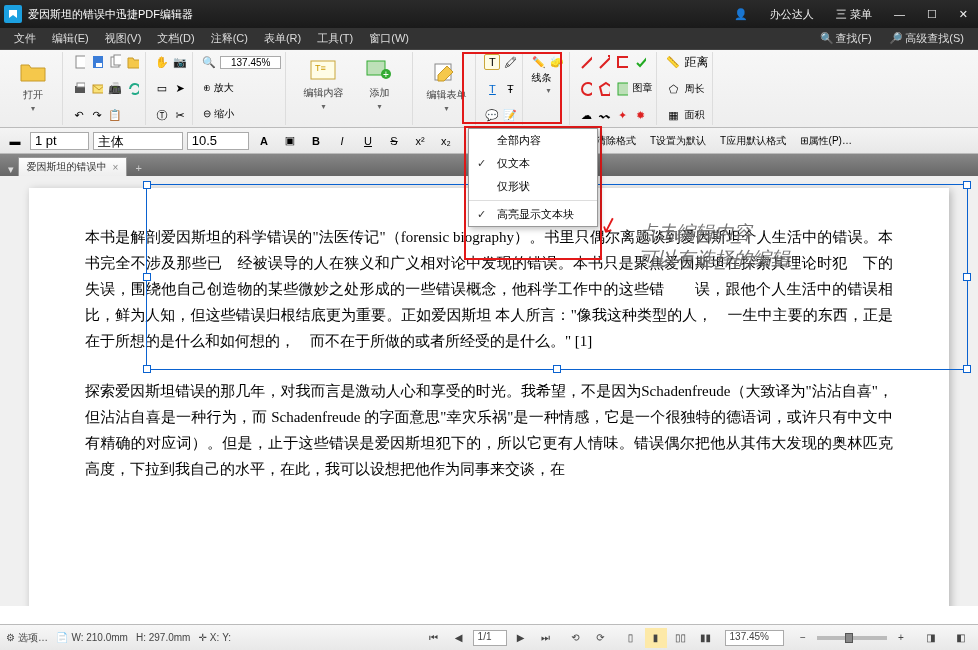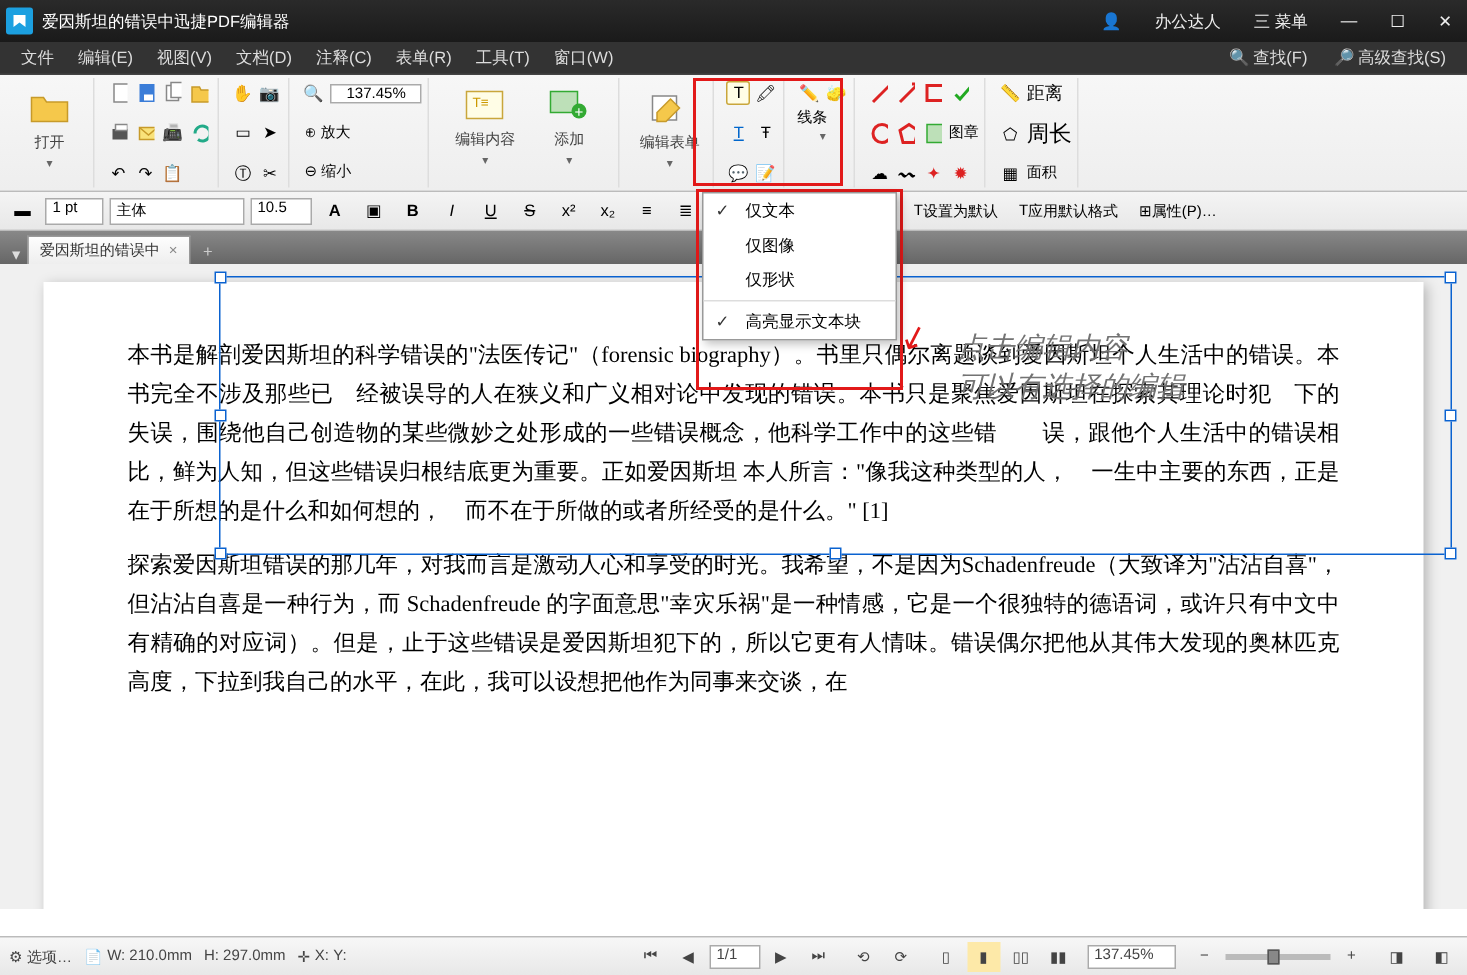--- a/index.html
+++ b/index.html
@@ -17,21 +17,21 @@
     .ribbon-group{display:flex;flex-direction:column;justify-content:space-between;padding:2px 4px;border-right:1px solid #ddd}
     .rg-rows{display:flex;flex-direction:column;gap:1px}
     .rg-row{display:flex;gap:2px}
     .ico{width:16px;height:16px;display:inline-flex;align-items:center;justify-content:center}
     .ico-l{width:28px;height:28px}
     .rbtn{padding:1px;border:1px solid transparent;border-radius:2px;cursor:pointer}
     .big-btn{display:flex;flex-direction:column;align-items:center;gap:2px;width:50px;cursor:pointer;padding:4px 2px}
     .big-btn .lbl{font-size:10px;color:#444}
     .dd-arrow{font-size:8px;color:#666}
     .fmt-bar{height:26px;background:linear-gradient(#f4f4f4,#e8e8e8);border-bottom:1px solid #bbb;display:flex;align-items:center;padding:0 4px;gap:4px}
-    .fmt-sel{border:1px solid #aaa;background:#fff;height:18px;padding:0 16px 0 4px;font-size:10px}
+    .fmt-sel{border:1px solid #aaa;background:#fff;height:18px;padding:0 31px 0 4px;font-size:13px}
     .fmt-btn{width:22px;height:20px;display:inline-flex;align-items:center;justify-content:center;border:1px solid transparent;cursor:pointer}
     .tabbar{height:22px;background:linear-gradient(#888,#666);display:flex;align-items:flex-end;padding-left:4px}
     .tab{background:linear-gradient(#fdfdfd,#eee);border:1px solid #999;border-bottom:none;padding:2px 8px;font-size:10px;display:flex;align-items:center;gap:6px;color:#333}
     .tab .x{color:#888;cursor:pointer}
     .tab-plus{color:#ccc;padding:2px 8px;cursor:pointer}
     .doc-area{background:#f0f0f0;height:430px;overflow:auto;position:relative;padding:12px 18px}
     .page{background:#fff;box-shadow:2px 2px 8px rgba(0,0,0,.25);width:920px;margin:0 auto;padding:36px 56px 20px;min-height:500px;font-family:"SimSun",serif;font-size:15px;line-height:26px;color:#000;position:relative}
     .sel-block{position:absolute;left:146px;top:8px;width:822px;height:186px;border:1px solid #0a62d0;pointer-events:none}
     .sel-handle{position:absolute;width:8px;height:8px;background:#fff;border:1px solid #0a62d0}
     .p{text-align:justify;margin-bottom:0}
@@ -287,21 +287,21 @@
       <span class="rbtn ico" style="color:#d22">✹</span>
     </div>
   </div>
   <div class="ribbon-group">
     <div class="rg-row" style="align-items:center;gap:3px">
         <span class="rbtn ico">📏</span>
         <span style="font-size:12px">距离</span>
       </div>
     <div class="rg-row" style="align-items:center;gap:3px">
         <span class="rbtn ico">⬠</span>
-        <span style="font-size:15px">周长</span>
+        <span style="font-size:10px">周长</span>
       </div>
     <div class="rg-row" style="align-items:center;gap:3px">
         <span class="rbtn ico">▦</span>
         <span style="font-size:10px">面积</span>
       </div>
   </div>
 </div>
 
 <div class="fmt-bar">
   <span class="fmt-btn">▬</span>
@@ -334,41 +334,41 @@
   <div class="tab">
     <span>爱因斯坦的错误中</span>
     <span class="x">×</span>
   </div>
   <div class="tab-plus">+</div>
 </div>
 
 <div class="doc-area">
   <div class="page">
     <p class="p">本书是解剖爱因斯坦的科学错误的"法医传记"（forensic biography）。书里只偶尔离题谈到爱因斯坦个人生活中的错误。本书完全不涉及那些已　经被误导的人在狭义和广义相对论中发现的错误。本书只是聚焦爱因斯坦在探索其理论时犯　下的失误，围绕他自己创造物的某些微妙之处形成的一些错误概念，他科学工作中的这些错　　误，跟他个人生活中的错误相比，鲜为人知，但这些错误归根结底更为重要。正如爱因斯坦 本人所言："像我这种类型的人，　一生中主要的东西，正是在于所想的是什么和如何想的，　而不在于所做的或者所经受的是什么。" [1]</p>
-    <p class="p" style="margin-top:10px">探索爱因斯坦错误的那几年，对我而言是激动人心和享受的时光。我希望，不是因为Schadenfreude（大致译为"沾沾自喜"，但沾沾自喜是一种行为，而 Schadenfreude 的字面意思"幸灾乐祸"是一种情感，它是一个很独特的德语词，或许只有中文中有精确的对应词）。但是，止于这些错误是爱因斯坦犯下的，所以它更有人情味。错误偶尔把他从其伟大发现的奥林匹克高度，下拉到我自己的水平，在此，我可以设想把他作为同事来交谈，在</p>
+    <p class="p" style="margin-top:24px">探索爱因斯坦错误的那几年，对我而言是激动人心和享受的时光。我希望，不是因为Schadenfreude（大致译为"沾沾自喜"，但沾沾自喜是一种行为，而 Schadenfreude 的字面意思"幸灾乐祸"是一种情感，它是一个很独特的德语词，或许只有中文中有精确的对应词）。但是，止于这些错误是爱因斯坦犯下的，所以它更有人情味。错误偶尔把他从其伟大发现的奥林匹克高度，下拉到我自己的水平，在此，我可以设想把他作为同事来交谈，在</p>
   </div>
 
   <div class="sel-block">
     <div class="sel-handle" style="left:-4px;top:-4px"></div>
     <div class="sel-handle" style="left:50%;top:-4px;margin-left:-4px"></div>
     <div class="sel-handle" style="right:-4px;top:-4px"></div>
     <div class="sel-handle" style="left:-4px;top:50%;margin-top:-4px"></div>
     <div class="sel-handle" style="right:-4px;top:50%;margin-top:-4px"></div>
     <div class="sel-handle" style="left:-4px;bottom:-4px"></div>
     <div class="sel-handle" style="left:50%;bottom:-4px;margin-left:-4px"></div>
     <div class="sel-handle" style="right:-4px;bottom:-4px"></div>
   </div>
 </div>
 
 <div class="dropdown-menu">
+  <div class="ditem">
+      <span>全部内容</span>
+    </div>
   <div class="ditem checked">
       <span>仅文本</span>
-    </div>
-  <div class="ditem">
-      <span>仅图像</span>
     </div>
   <div class="ditem">
       <span>仅形状</span>
     </div>
   <hr>
   <div class="ditem checked">
       <span>高亮显示文本块</span>
     </div>
 </div>
 

